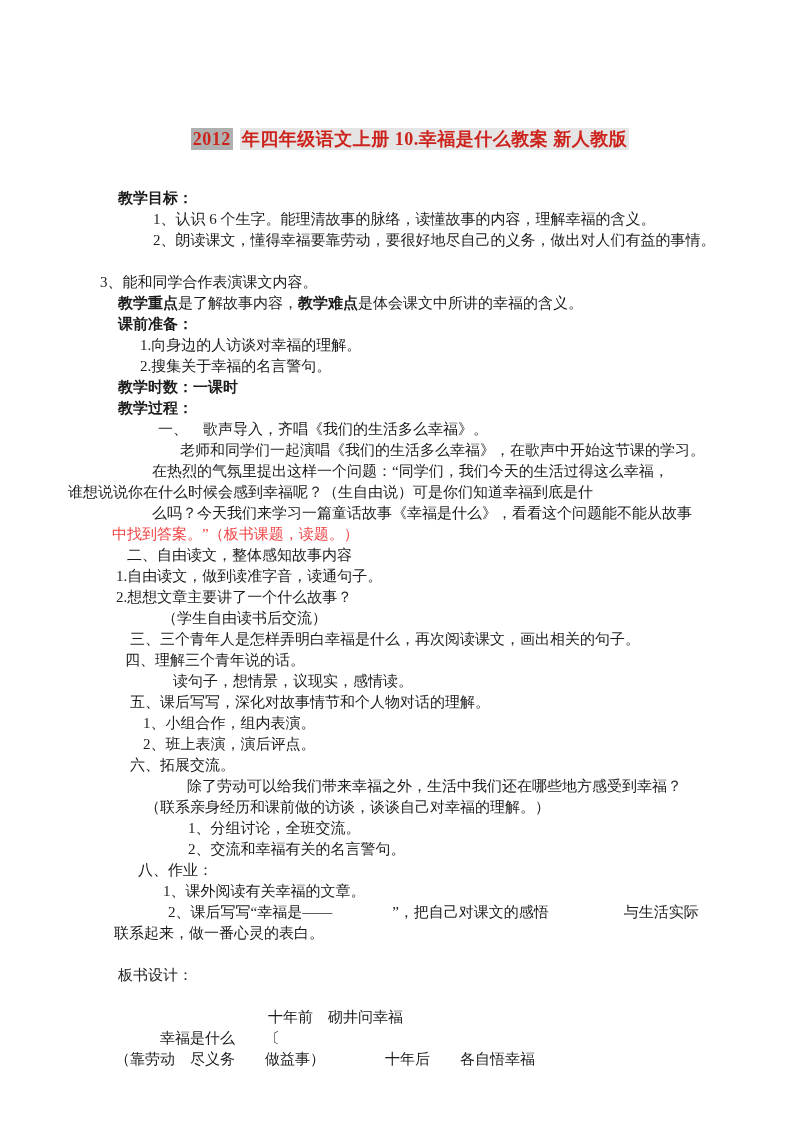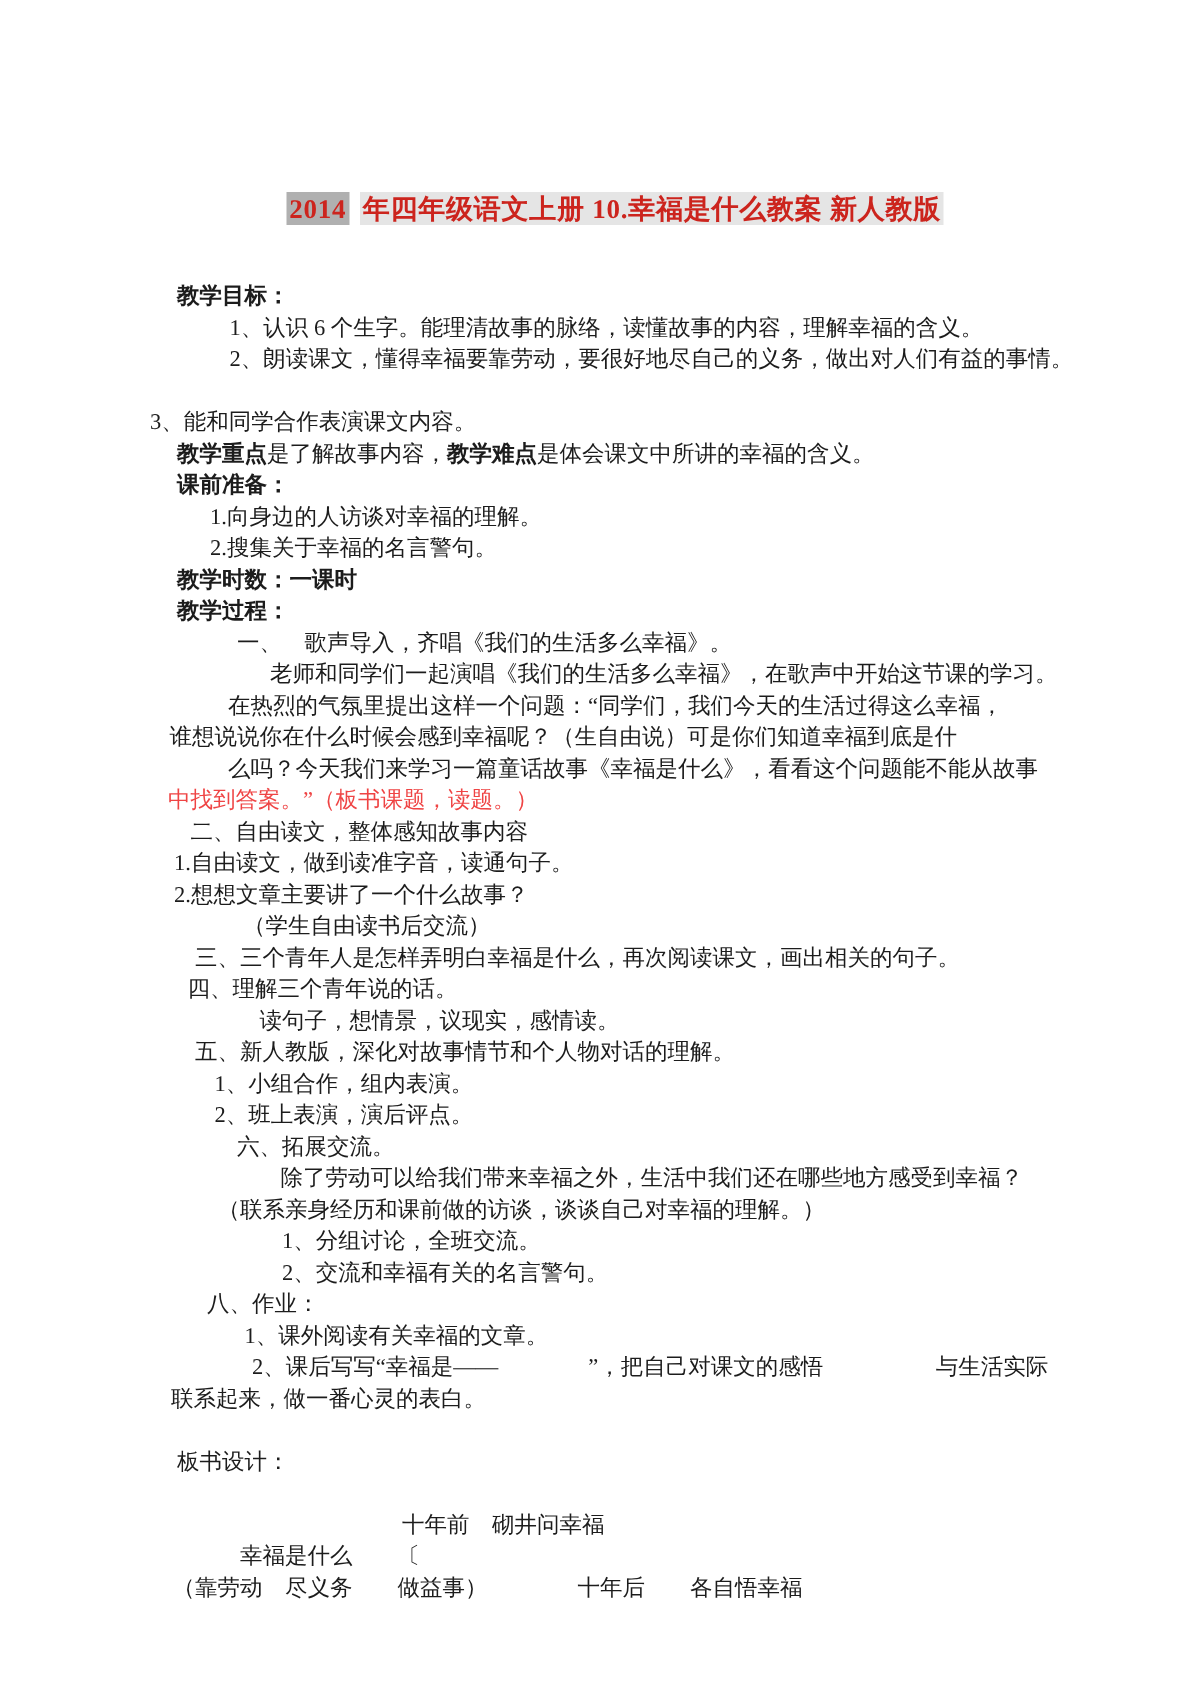--- a/index.html
+++ b/index.html
@@ -46,51 +46,51 @@
   }
   .line .b {
     font-weight: bold;
   }
 </style>
 </head>
 <body style="background: rgb(255, 255, 255);">
 
 <div class="page">
   <div class="title-line" style="color: rgb(204, 36, 29);">
-    <span class="hl" style="background-color: rgb(176, 176, 176);">2014</span><span class="hl" style="background-color: #e5e5e5;">年四年级语文上册 10.幸福是什么教案 新人教版</span>
+    <span class="hl" style="background-color: rgb(176, 176, 176);">2012</span><span class="hl" style="background-color: #e5e5e5;">年四年级语文上册 10.幸福是什么教案 新人教版</span>
   </div>
   <div class="doc-lines">
       <div class="line" style="padding-left: 118px; color: rgb(28, 28, 28);"><span class="b">教学目标：</span></div>
       <div class="line" style="padding-left: 153px; color: rgb(28, 28, 28);"><span>1、认识 6 个生字。能理清故事的脉络，读懂故事的内容，理解幸福的含义。</span></div>
       <div class="line" style="padding-left: 153px; color: rgb(28, 28, 28);"><span>2、朗读课文，懂得幸福要靠劳动，要很好地尽自己的义务，做出对人们有益的事情。</span></div>
       <div class="line" style="padding-left: 0px; color: rgb(28, 28, 28);"></div>
       <div class="line" style="padding-left: 100px; color: rgb(28, 28, 28);"><span>3、能和同学合作表演课文内容。</span></div>
       <div class="line" style="padding-left: 118px; color: rgb(28, 28, 28);"><span class="b">教学重点</span><span>是了解故事内容，</span><span class="b">教学难点</span><span>是体会课文中所讲的幸福的含义。</span></div>
       <div class="line" style="padding-left: 118px; color: rgb(28, 28, 28);"><span class="b">课前准备：</span></div>
       <div class="line" style="padding-left: 140px; color: rgb(28, 28, 28);"><span>1.向身边的人访谈对幸福的理解。</span></div>
       <div class="line" style="padding-left: 140px; color: rgb(28, 28, 28);"><span>2.搜集关于幸福的名言警句。</span></div>
       <div class="line" style="padding-left: 118px; color: rgb(28, 28, 28);"><span class="b">教学时数：一课时</span></div>
       <div class="line" style="padding-left: 118px; color: rgb(28, 28, 28);"><span class="b">教学过程：</span></div>
       <div class="line" style="padding-left: 158px; color: rgb(28, 28, 28);"><span>一、　歌声导入，齐唱《我们的生活多么幸福》。</span></div>
       <div class="line" style="padding-left: 180px; color: rgb(28, 28, 28);"><span>老师和同学们一起演唱《我们的生活多么幸福》，在歌声中开始这节课的学习。</span></div>
       <div class="line" style="padding-left: 152px; color: rgb(28, 28, 28);"><span>在热烈的气氛里提出这样一个问题：“同学们，我们今天的生活过得这么幸福，</span></div>
-      <div class="line" style="padding-left: 113px; color: rgb(28, 28, 28);"><span>谁想说说你在什么时候会感到幸福呢？（生自由说）可是你们知道幸福到底是什</span></div>
+      <div class="line" style="padding-left: 68px; color: rgb(28, 28, 28);"><span>谁想说说你在什么时候会感到幸福呢？（生自由说）可是你们知道幸福到底是什</span></div>
       <div class="line" style="padding-left: 152px; color: rgb(28, 28, 28);"><span>么吗？今天我们来学习一篇童话故事《幸福是什么》，看看这个问题能不能从故事</span></div>
       <div class="line" style="padding-left: 112px; color: #ef4444;"><span>中找到答案。”（板书课题，读题。）</span></div>
       <div class="line" style="padding-left: 127px; color: rgb(28, 28, 28);"><span>二、自由读文，整体感知故事内容</span></div>
       <div class="line" style="padding-left: 116px; color: rgb(28, 28, 28);"><span>1.自由读文，做到读准字音，读通句子。</span></div>
       <div class="line" style="padding-left: 116px; color: rgb(28, 28, 28);"><span>2.想想文章主要讲了一个什么故事？</span></div>
       <div class="line" style="padding-left: 162px; color: rgb(28, 28, 28);"><span>（学生自由读书后交流）</span></div>
       <div class="line" style="padding-left: 130px; color: rgb(28, 28, 28);"><span>三、三个青年人是怎样弄明白幸福是什么，再次阅读课文，画出相关的句子。</span></div>
       <div class="line" style="padding-left: 125px; color: rgb(28, 28, 28);"><span>四、理解三个青年说的话。</span></div>
       <div class="line" style="padding-left: 173px; color: rgb(28, 28, 28);"><span>读句子，想情景，议现实，感情读。</span></div>
-      <div class="line" style="padding-left: 130px; color: rgb(28, 28, 28);"><span>五、新人教版，深化对故事情节和个人物对话的理解。</span></div>
+      <div class="line" style="padding-left: 130px; color: rgb(28, 28, 28);"><span>五、课后写写，深化对故事情节和个人物对话的理解。</span></div>
       <div class="line" style="padding-left: 143px; color: rgb(28, 28, 28);"><span>1、小组合作，组内表演。</span></div>
       <div class="line" style="padding-left: 143px; color: rgb(28, 28, 28);"><span>2、班上表演，演后评点。</span></div>
-      <div class="line" style="padding-left: 130px; color: rgb(28, 28, 28); margin-left: 28px;"><span>六、拓展交流。</span></div>
+      <div class="line" style="padding-left: 130px; color: rgb(28, 28, 28);"><span>六、拓展交流。</span></div>
       <div class="line" style="padding-left: 187px; color: rgb(28, 28, 28);"><span>除了劳动可以给我们带来幸福之外，生活中我们还在哪些地方感受到幸福？</span></div>
       <div class="line" style="padding-left: 145px; color: rgb(28, 28, 28);"><span>（联系亲身经历和课前做的访谈，谈谈自己对幸福的理解。）</span></div>
       <div class="line" style="padding-left: 188px; color: rgb(28, 28, 28);"><span>1、分组讨论，全班交流。</span></div>
       <div class="line" style="padding-left: 188px; color: rgb(28, 28, 28);"><span>2、交流和幸福有关的名言警句。</span></div>
       <div class="line" style="padding-left: 138px; color: rgb(28, 28, 28);"><span>八、作业：</span></div>
       <div class="line" style="padding-left: 163px; color: rgb(28, 28, 28);"><span>1、课外阅读有关幸福的文章。</span></div>
       <div class="line" style="padding-left: 168px; color: rgb(28, 28, 28);"><span>2、课后写写“幸福是——　　　　”，把自己对课文的感悟　　　　　与生活实际</span></div>
       <div class="line" style="padding-left: 114px; color: rgb(28, 28, 28);"><span>联系起来，做一番心灵的表白。</span></div>
       <div class="line" style="padding-left: 0px; color: rgb(28, 28, 28);"></div>
       <div class="line" style="padding-left: 118px; color: rgb(28, 28, 28);"><span>板书设计：</span></div>

